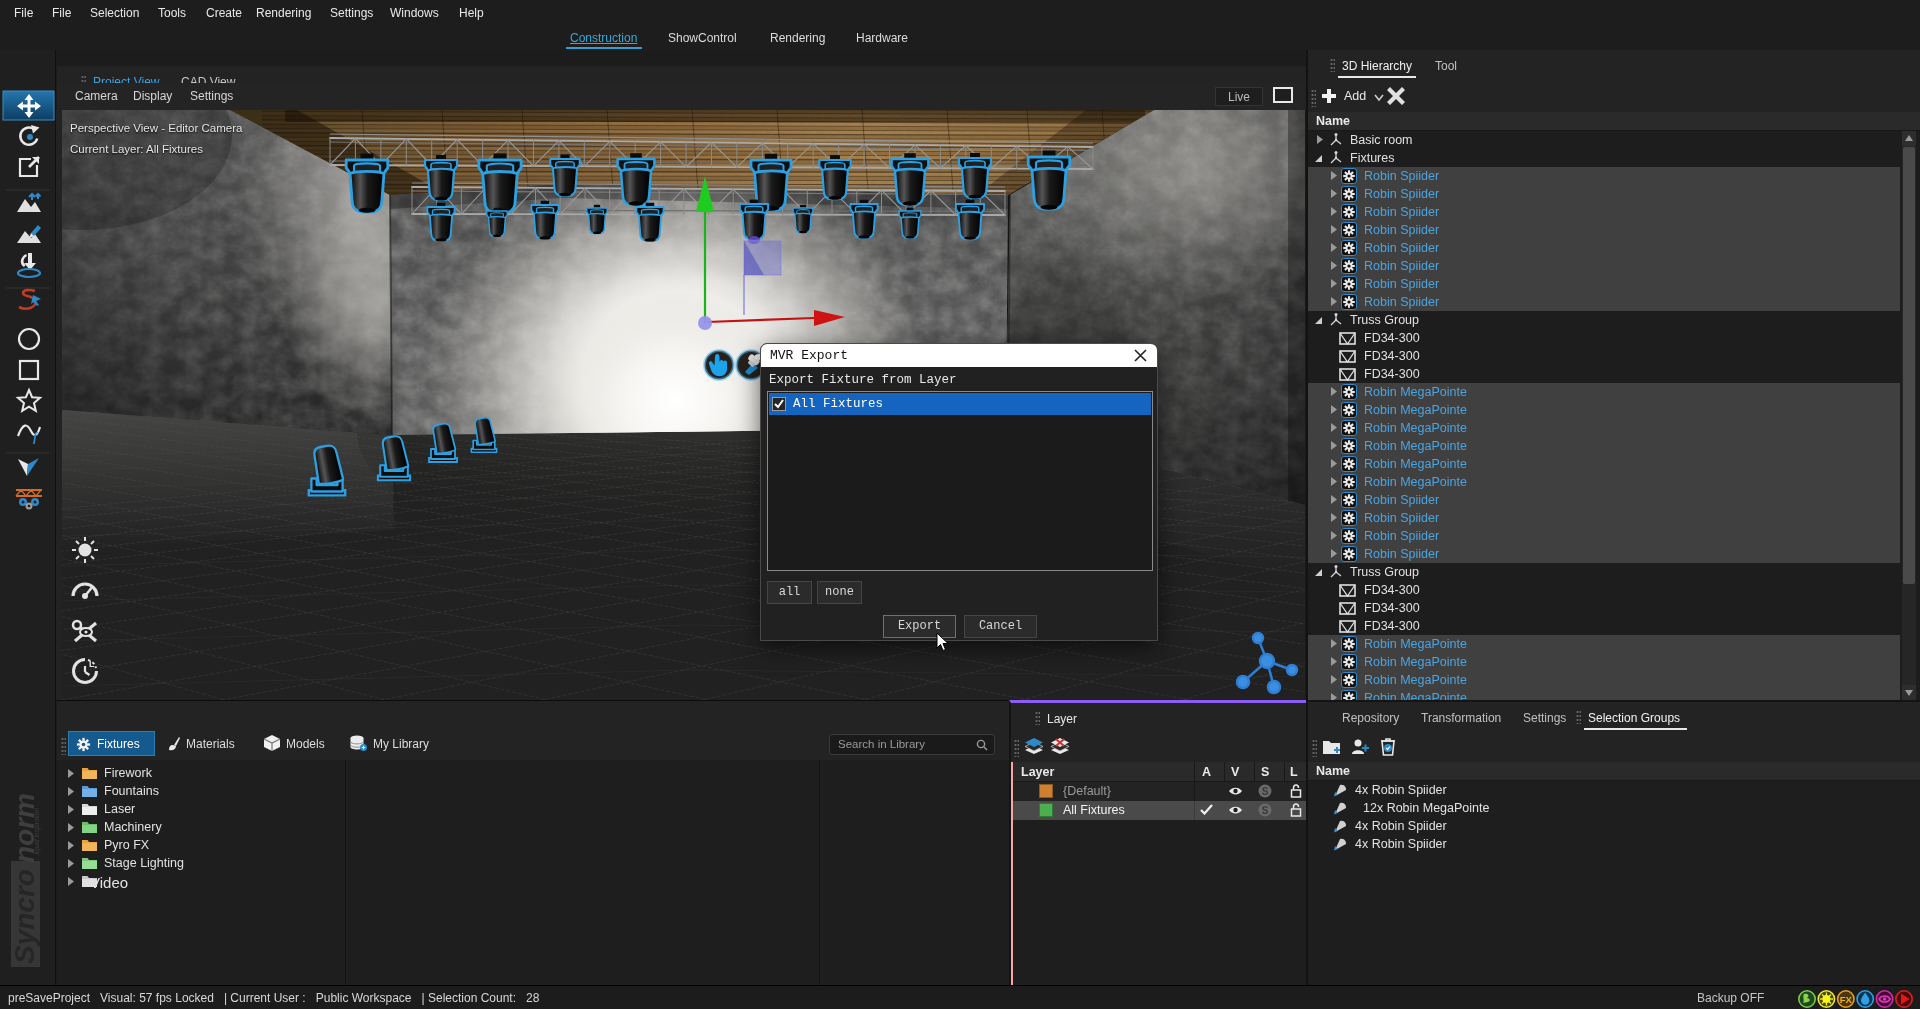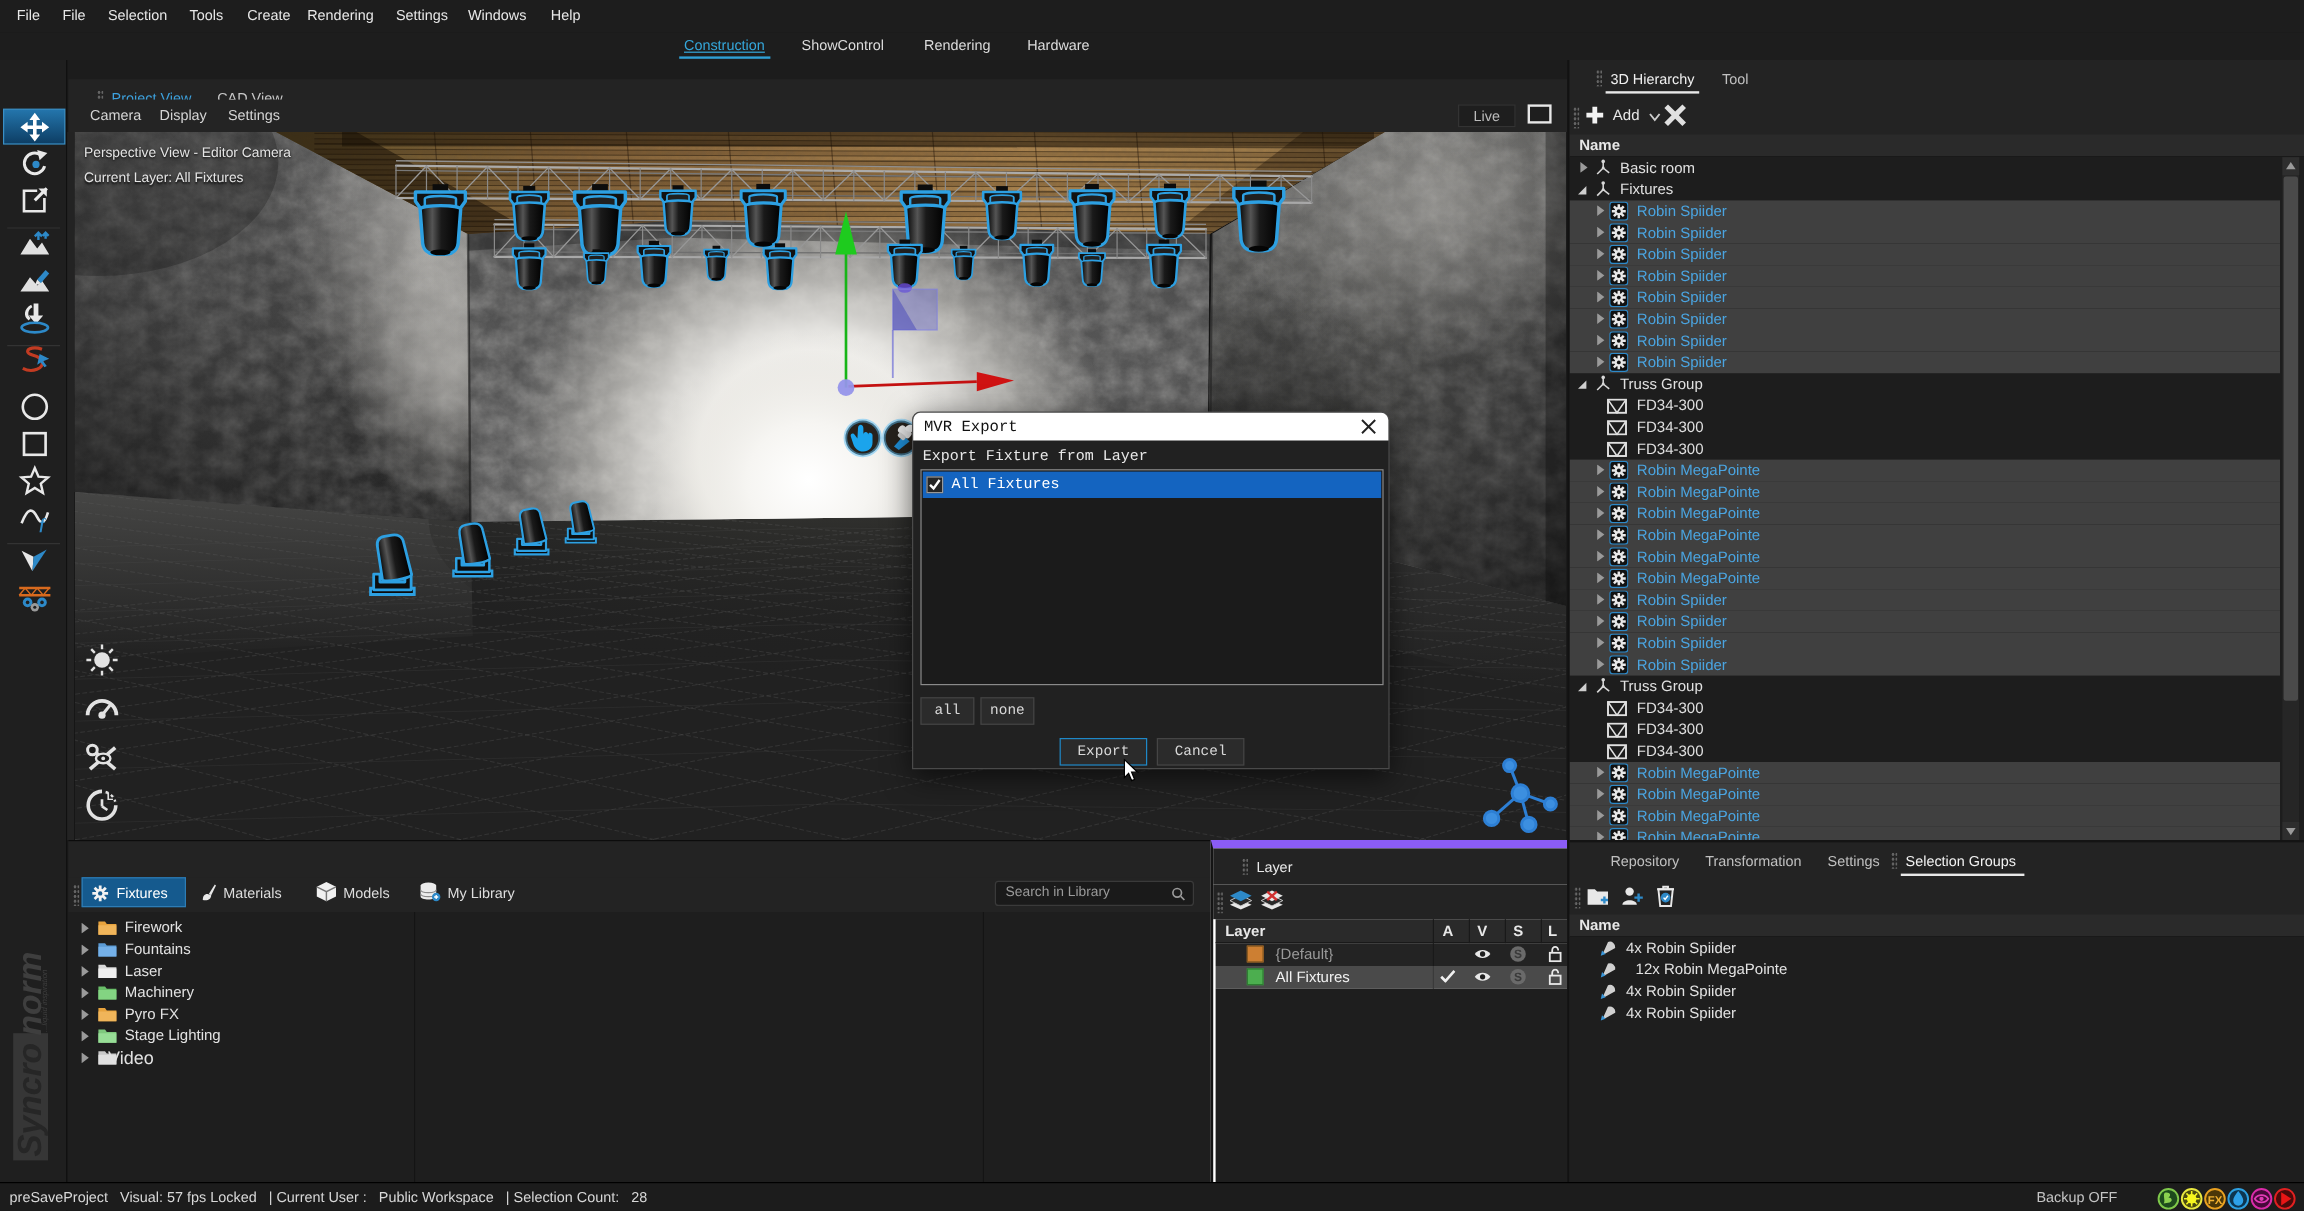--- a/index.html
+++ b/index.html
@@ -21,21 +21,21 @@
 #vp-tabrow{left:57px;top:66px;width:1249px;height:33px;background:#232323;}
 #vp-toolrow{left:57px;top:83px;width:1249px;height:27px;background:#242424;color:#d5d5d5;font-size:12px;}
 #vp-toolrow span{position:absolute;top:6px;}
 #viewport{left:62px;top:110px;width:1243px;height:590px;background:#111;overflow:hidden;}
 .vptext{position:absolute;color:#e5e5e5;font-size:11.5px;text-shadow:0 1px 2px #000;}
 
 #library{left:57px;top:700px;width:952px;height:285px;background:#232323;border-top:1px solid #0c0c0c;}
 .libbtn{position:absolute;top:0;height:25px;font-size:12px;color:#ddd;display:flex;align-items:center;gap:6px;padding:0 9px;}
 .libbtn.sel{background:#155a8e;border:1px solid #2d7cb5;color:#fff;}
 
-#layerpanel{left:1009px;top:700px;width:297px;height:285px;background:#ffffff;border-top:7px solid #8b5cf6;border-left:2px solid #141414;}
+#layerpanel{left:1009px;top:700px;width:297px;height:285px;background:#fca5a5;border-top:3px solid #8b5cf6;border-left:2px solid #141414;}
 
 #rightpanel{left:1306px;top:50px;width:614px;height:935px;background:#232323;border-left:2px solid #121212;}
 
 #statusbar{left:0;top:985px;width:1920px;height:24px;background:#1c1c1c;border-top:1px solid #000;color:#d8d8d8;font-size:12px;}
 
 #dialog{left:760px;top:343px;width:398px;height:298px;background:#212121;border:1px solid #4a4a4a;box-shadow:0 6px 24px rgba(0,0,0,.6);border-radius:7px 7px 0 0;font-family:Liberation Mono, monospace;}
 #dlg-title{position:absolute;left:0;top:0;width:100%;height:23px;background:#fff;color:#111;font-size:13px;border-radius:6px 6px 0 0;}
 .dbtn{position:absolute;background:#2b2b2b;border:1px solid #454545;color:#d8d8d8;font-size:12px;text-align:center;}
 </style>
 </head>

